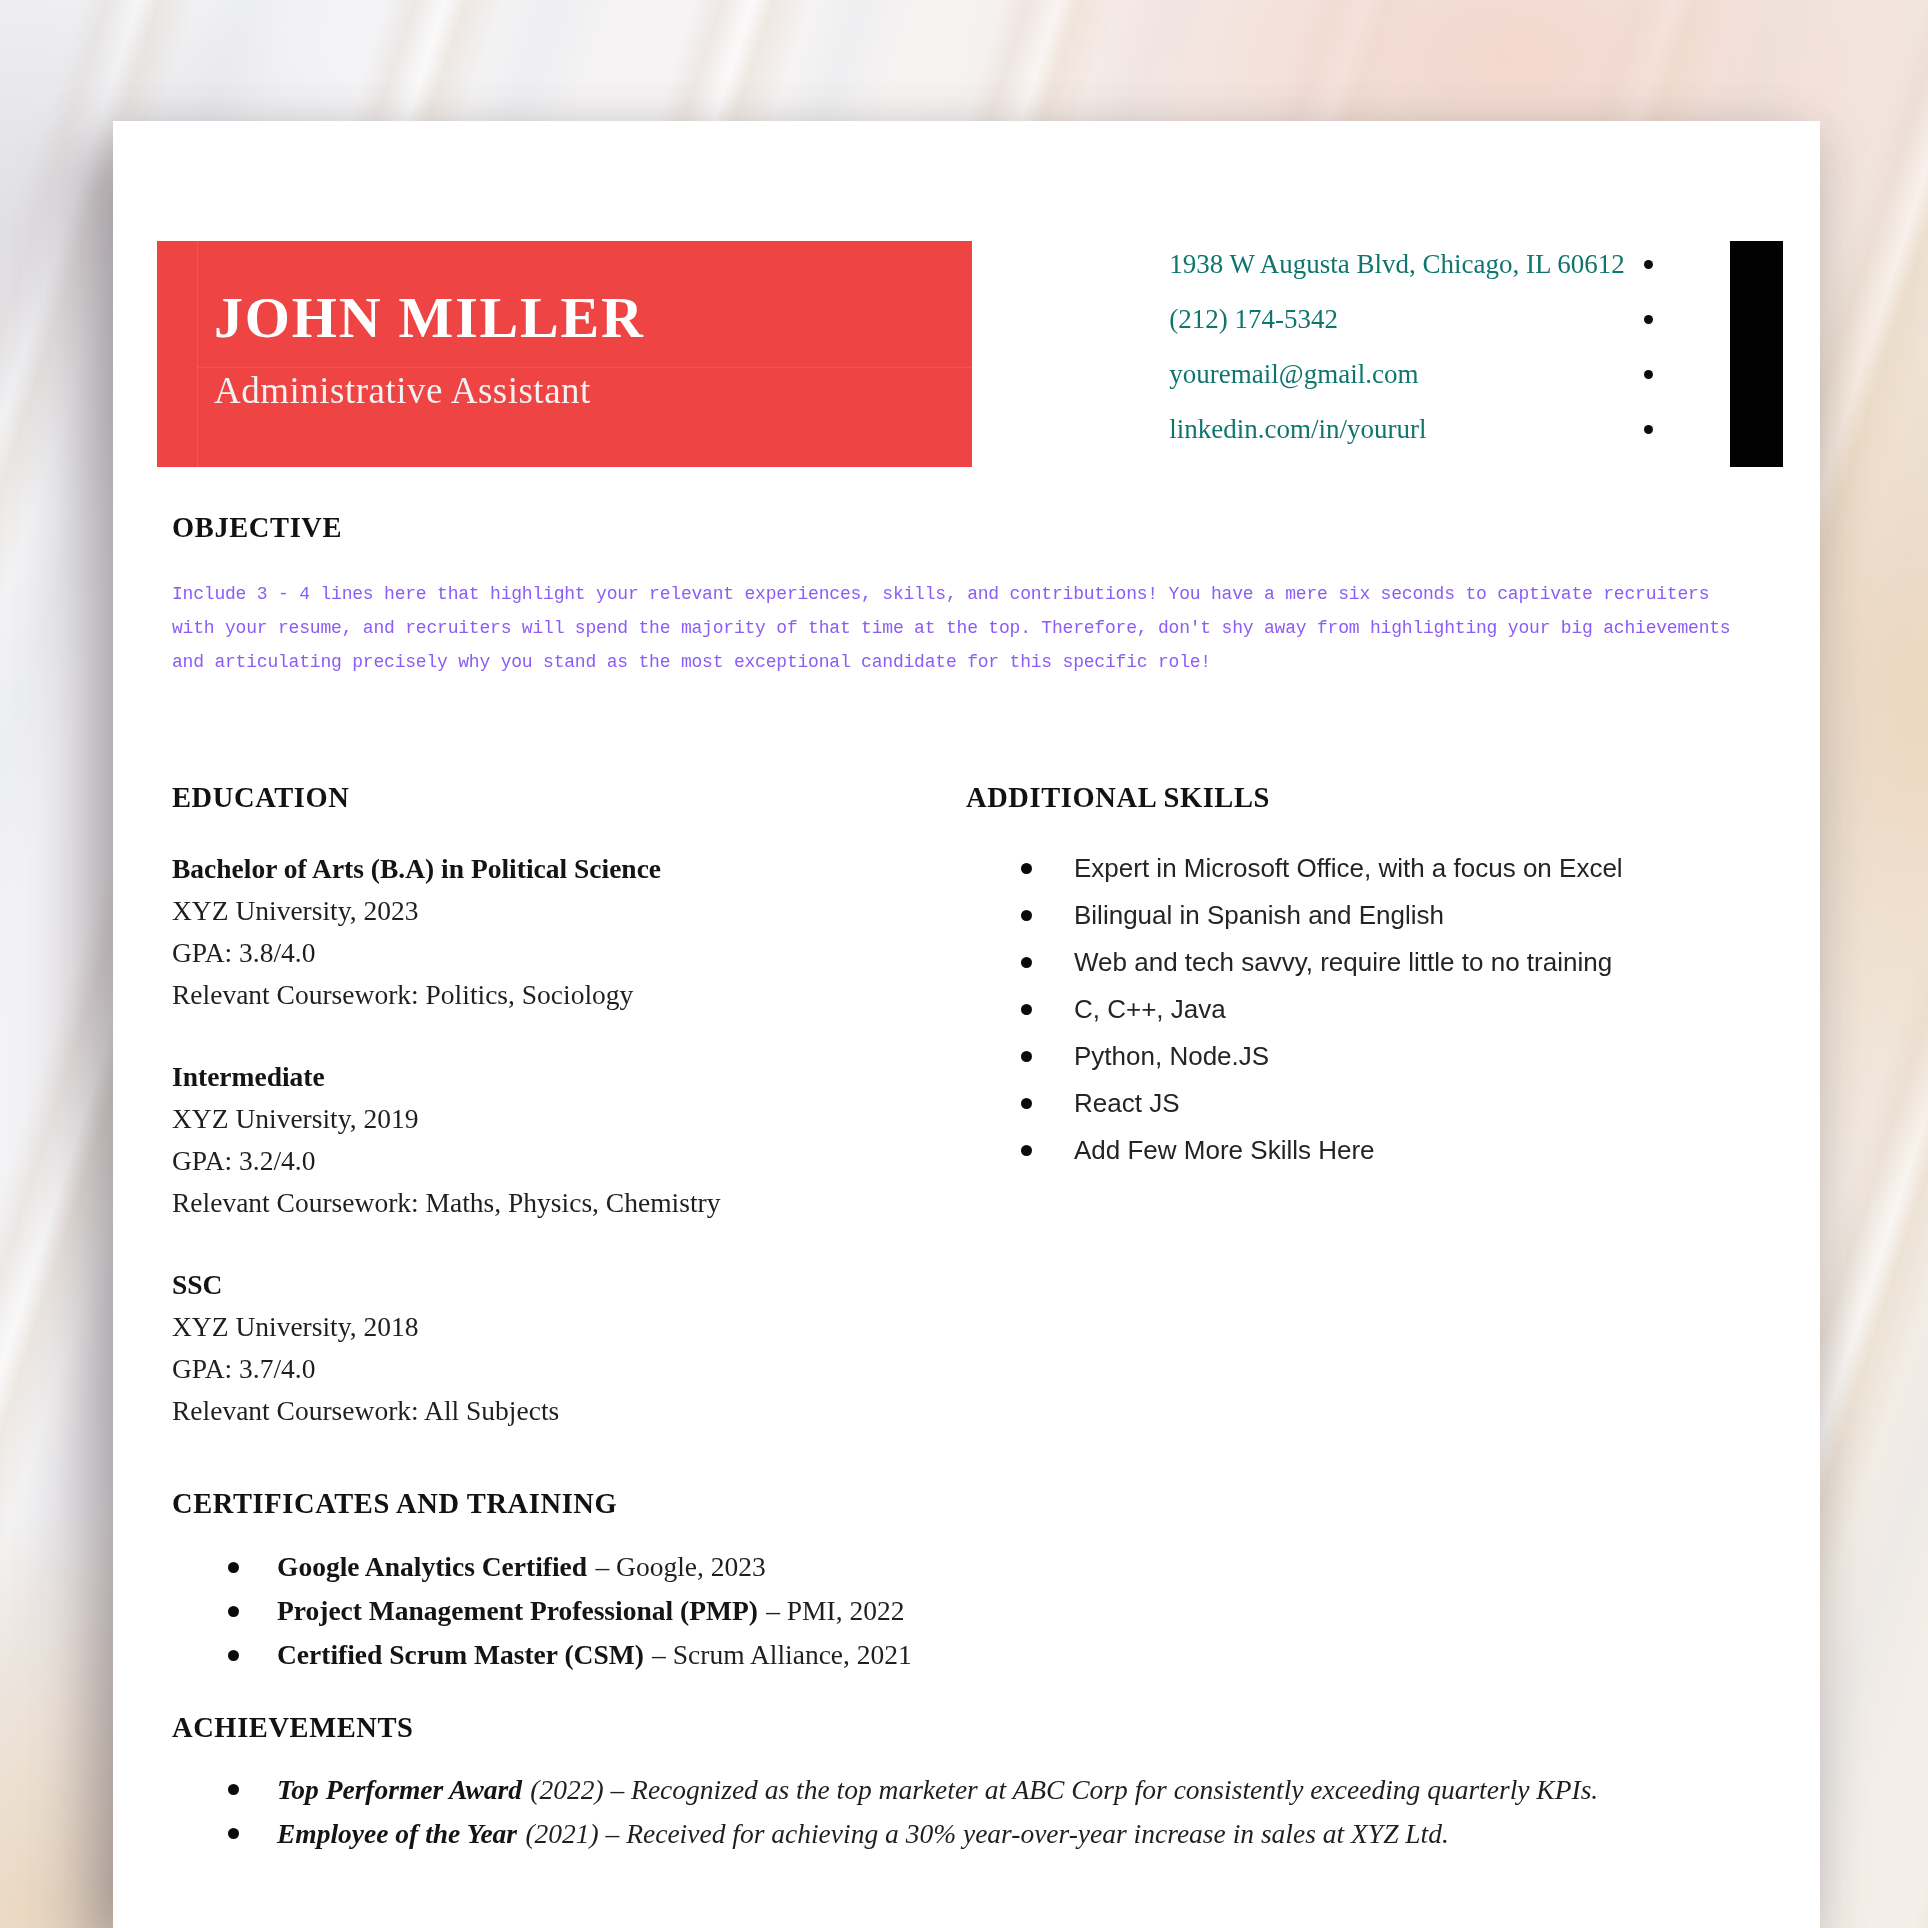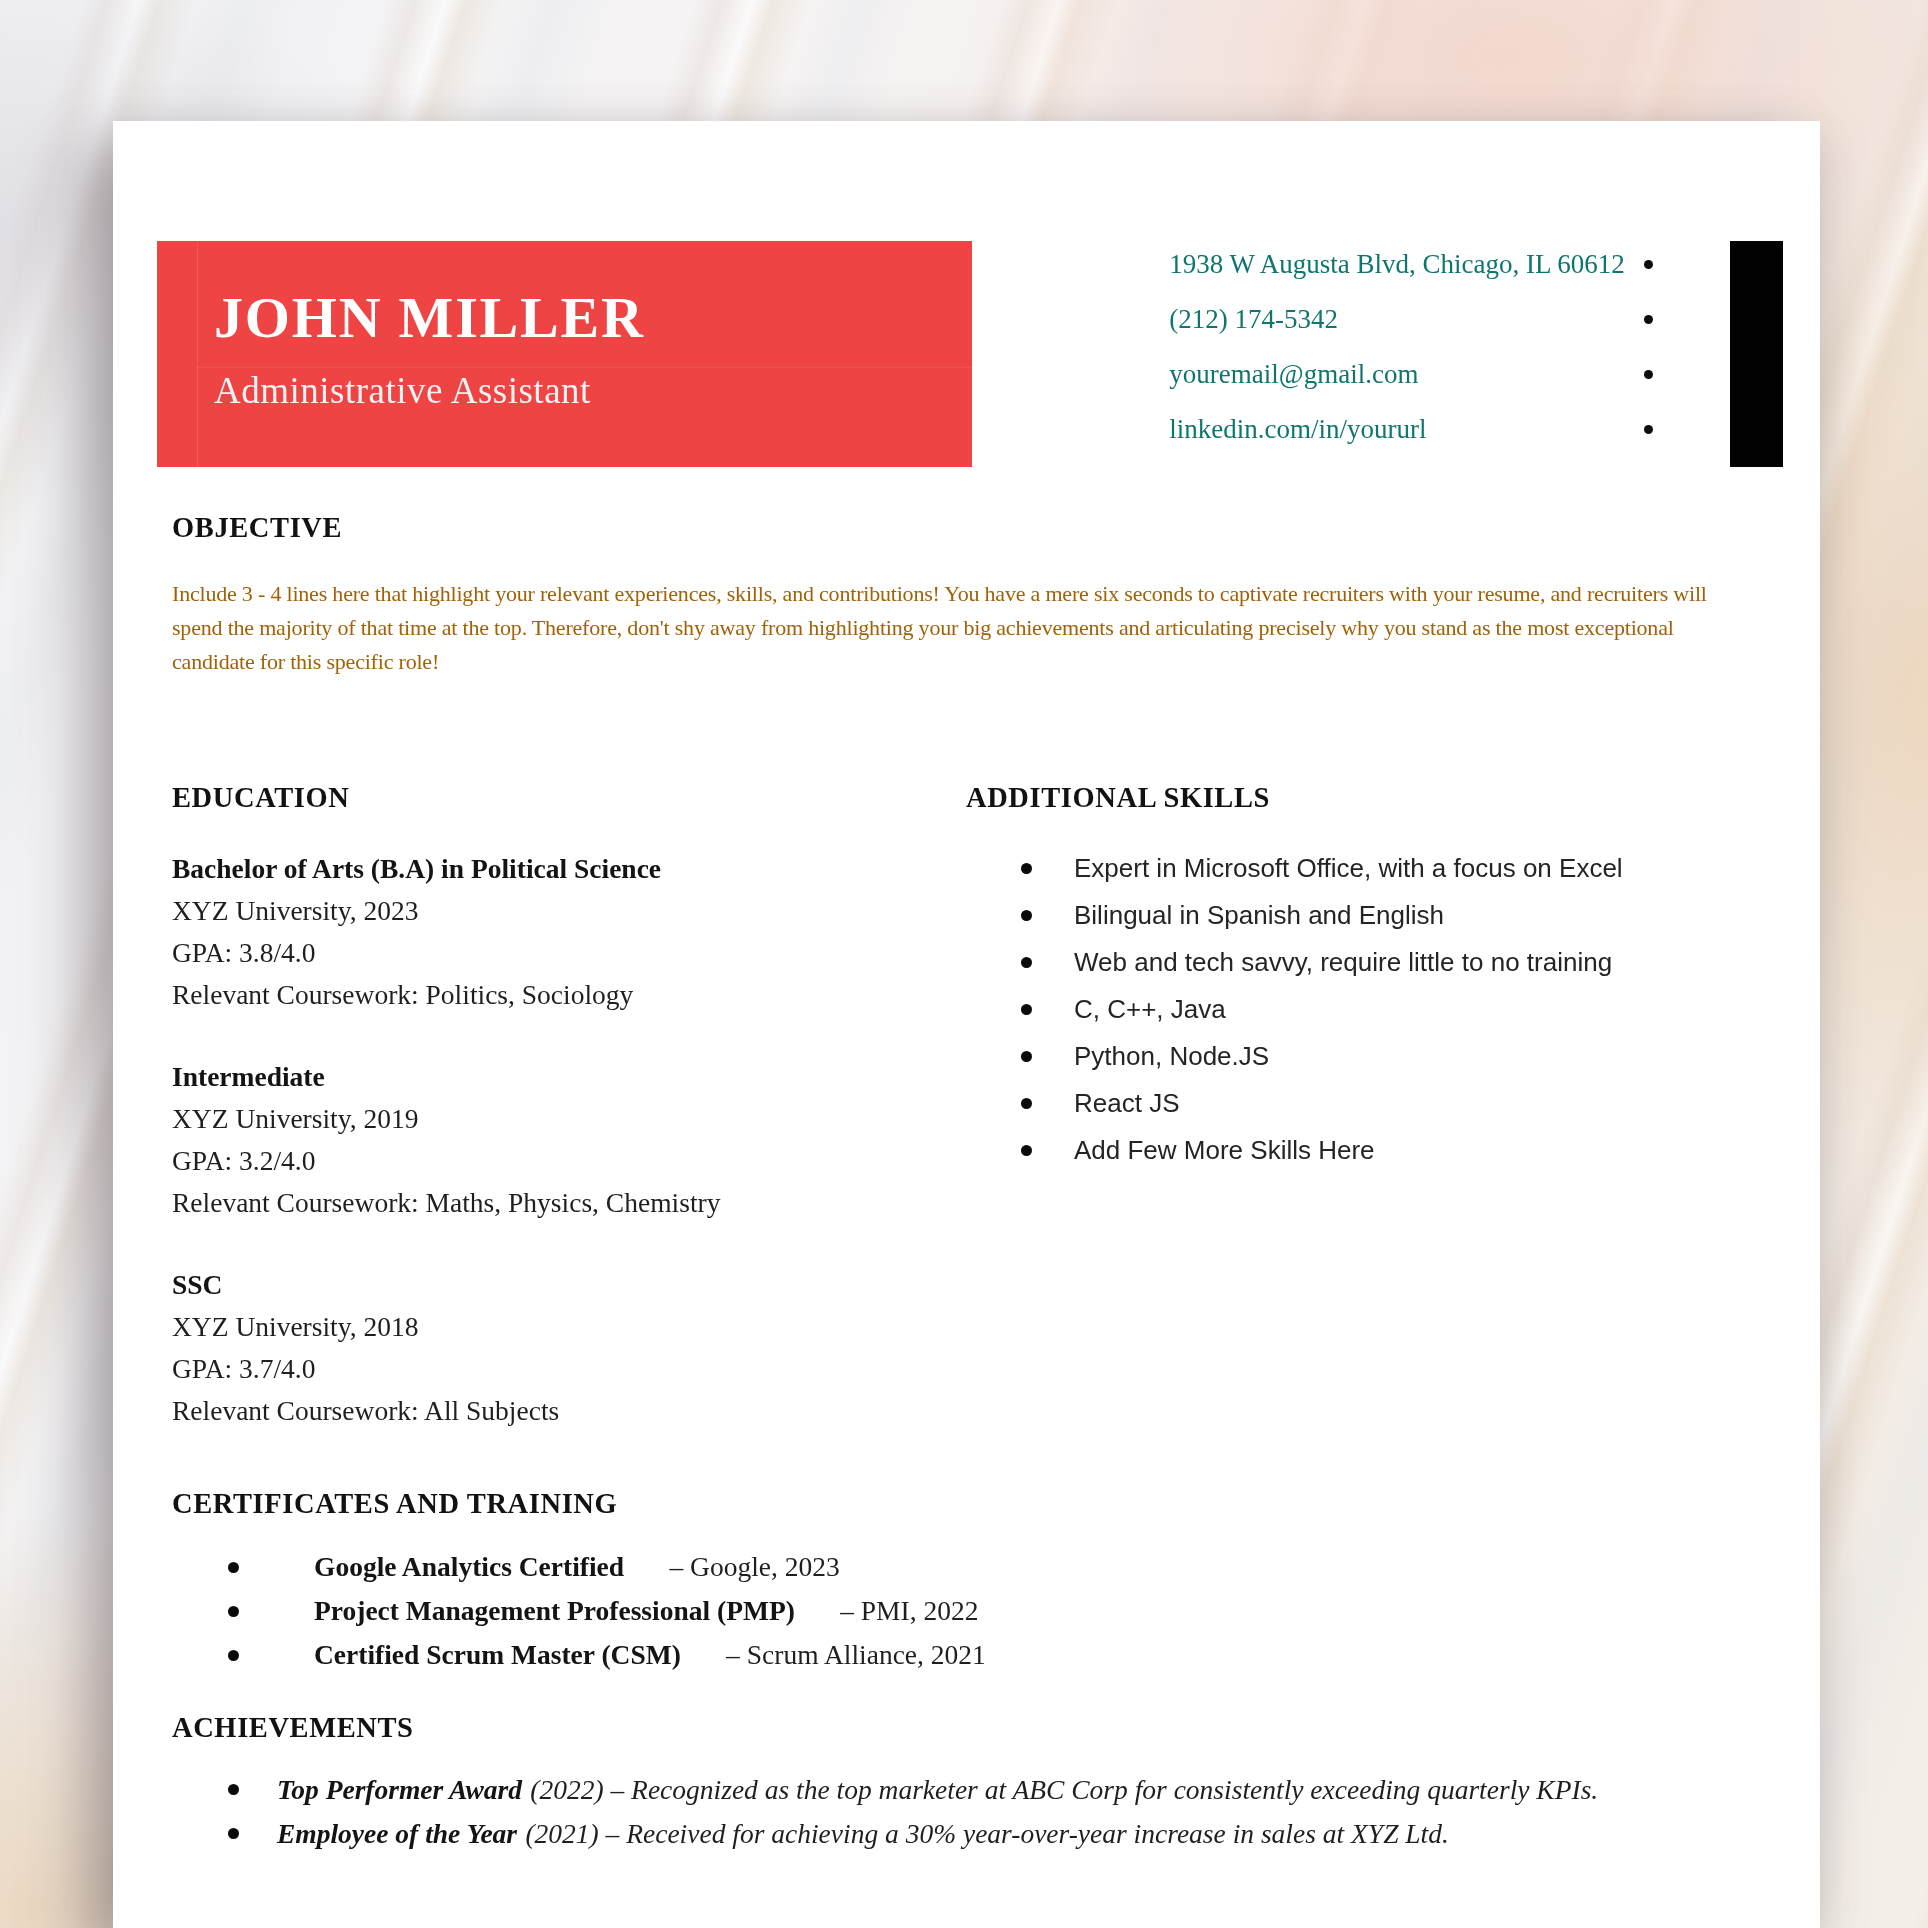--- a/index.html
+++ b/index.html
@@ -41,35 +41,35 @@
   .contact-line { height: 55px; display: flex; align-items: center; justify-content: space-between; font-size: 27px; color: #0f766e; }
   .contact-dot { width: 9.2px; height: 9.2px; border-radius: 50%; background: #0d0d0d; margin-left: 19px; flex: 0 0 auto; }
   .side-bar { position: absolute; left: 1617px; top: 120px; width: 53px; height: 226px; background: #020202; }
   
   h2.sec {
     margin: 0; font-size: 28.5px; line-height: 37px; font-weight: bold;
     letter-spacing: 0.6px; color: #121212; font-family: "Liberation Serif", serif;
   }
   .sec-objective { position: absolute; left: 59px; top: 388px; width: 1572px; }
   .objective-body {
-    margin-top: 31px; font-family: Liberation Serif, serif;
-    font-size: 22px; line-height: 34px; color: #a16207; letter-spacing: -0.2px;
+    margin-top: 31px; font-family: Liberation Mono, monospace;
+    font-size: 18px; line-height: 34px; color: #8b5cf6; letter-spacing: -0.2px;
   }
   .sec-education { position: absolute; left: 59px; top: 658px; width: 753px; }
   .edu-entries { margin-top: 32px; }
   .edu-entry { margin-bottom: 40px; font-size: 27.5px; line-height: 42px; color: #1f1f1f; }
   .edu-degree { font-weight: bold; color: #141414; }
   .sec-skills { position: absolute; left: 853px; top: 658px; width: 773px; }
   .skill-list { margin: 28.5px 0 0 0; padding: 0; list-style: none; }
   .skill-item { height: 47px; display: flex; align-items: center; font-family: "Liberation Sans", sans-serif; font-size: 26px; color: #242424; }
   .skill-item .li-dot { margin-left: 55px; margin-right: 42px; }
   .li-dot { width: 11px; height: 11px; border-radius: 50%; background: #0a0a0a; flex: 0 0 auto; }
   .sec-certs { position: absolute; left: 59px; top: 1364px; width: 1572px; }
   .cert-list { margin: 23px 0 0 0; padding: 0; list-style: none; }
-  .cert-item { display: flex; align-items: center; line-height: 44px; font-size: 27.5px; color: #1f1f1f; gap: 37px; }
+  .cert-item { display: flex; align-items: center; line-height: 44px; font-size: 27.5px; color: #1f1f1f; }
   .cert-item .li-dot { margin-left: 56px; margin-right: 38px; }
   .li-name { font-weight: bold; color: #141414; }
   .li-rest { margin-left: 8.3px; }
   .sec-achievements { position: absolute; left: 59px; top: 1588px; width: 1572px; }
   .ach-list { margin: 25px 0 0 0; padding: 0; list-style: none; width: 1433px; font-style: italic; }
   .ach-item { position: relative; padding-left: 105px; line-height: 37px; font-size: 27.5px; color: #1f1f1f; margin-bottom: 7.3px; }
   .ach-item .li-dot { position: absolute; left: 56px; top: 13px; }
 </style>
 </head>
 <body>

